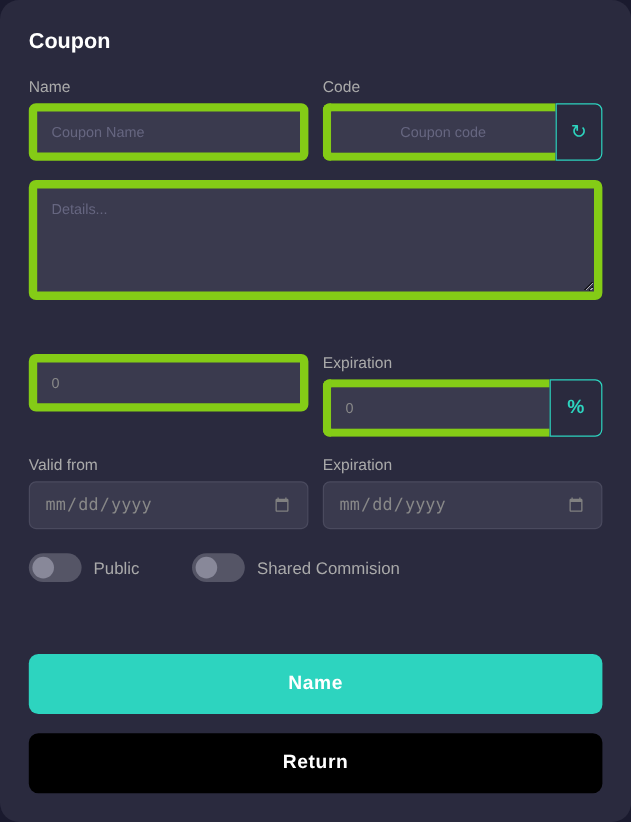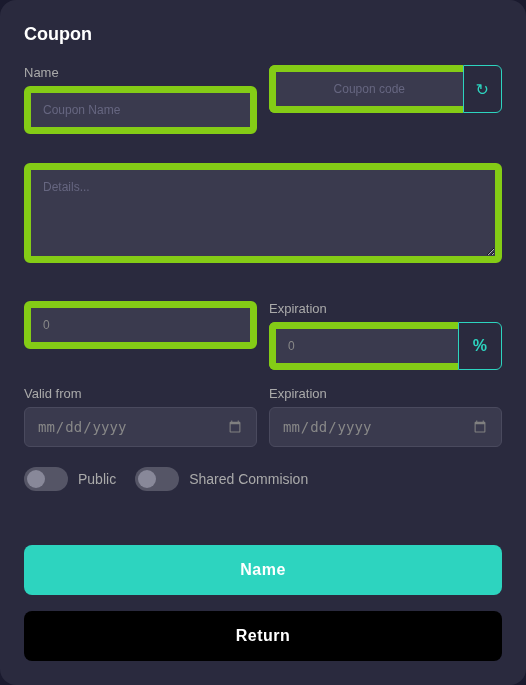--- a/index.html
+++ b/index.html
@@ -68,21 +68,20 @@
     input[type="text"]::placeholder,
     input[type="number"]::placeholder,
     textarea::placeholder {
       color: #666680;
     }
 
     textarea {
       resize: vertical;
       min-height: 100px;
       font-family: Arial, sans-serif;
-      margin-top: 13px;
     }
 
     .code-input-wrapper {
       display: flex;
       gap: 0;
       align-items: stretch;
     }
 
     .code-input-wrapper input {
       border-radius: 6px 0 0 6px;
@@ -140,21 +139,21 @@
       outline: none;
     }
 
     input[type="date"]::-webkit-calendar-picker-indicator {
       filter: invert(0.5);
     }
 
     .toggles-row {
       display: flex;
       align-items: center;
-      gap: 19px;
+      gap: 44px;
       margin-top: 4px;
     }
 
     .toggle-group {
       display: flex;
       align-items: center;
       gap: 10px;
     }
 
     .toggle-label {
@@ -243,20 +242,21 @@
 <div class="card">
 
   <h2 class="card-title">Coupon</h2>
 
   <div class="form-row">
     <div class="form-group">
       <label class="form-label">Name</label>
       <input type="text" placeholder="Coupon Name" style="">
     </div>
     <div class="form-group">
+      <label class="form-label">Code</label>
       <div class="code-input-wrapper">
         <input type="text" placeholder="Coupon code" style="">
         <button class="refresh-btn">
           <span>↻</span>
         </button>
       </div>
     </div>
   </div>
 
   <div class="form-group">

